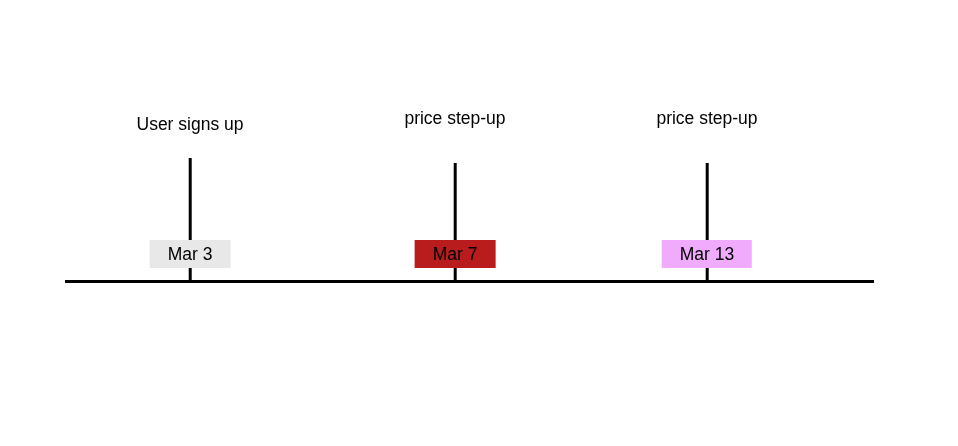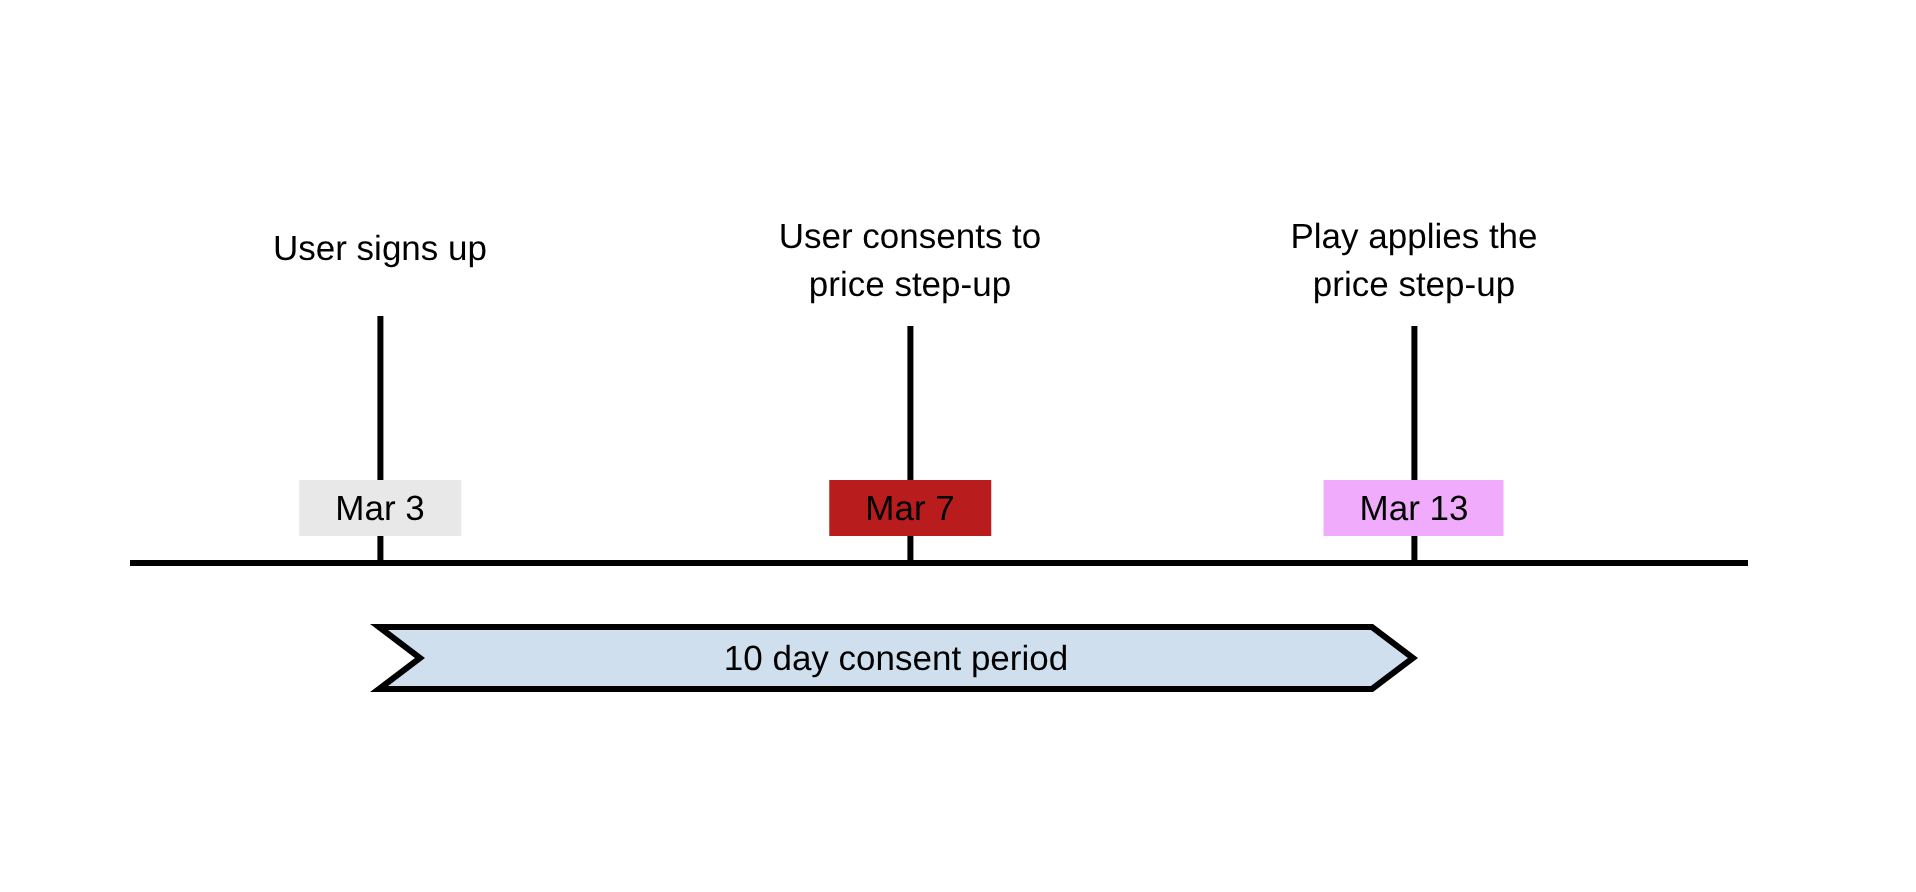--- a/index.html
+++ b/index.html
@@ -92,36 +92,28 @@
     <div class="event-label" style="top: 112px; text-align: right;">
       <div>User signs up</div>
 
     </div>
     <div class="event-tick" style="top: 158px; height: 123px;"></div>
     <div class="event-date" style="top: 240px; background: rgb(232, 232, 232);">Mar 3</div>
   </div>
 
   <div class="event" id="event-1" style="left: 455px;">
     <div class="event-label" style="top: 106px;">
-      <div>User consents to</div>
       <div>price step-up</div>
     </div>
     <div class="event-tick" style="top: 163px; height: 118px;"></div>
     <div class="event-date" style="top: 240px; background: #b91c1c;">Mar 7</div>
   </div>
 
   <div class="event" id="event-2" style="left: 707px;">
     <div class="event-label" style="top: 106px;">
-      <div>Play applies the</div>
       <div>price step-up</div>
     </div>
     <div class="event-tick" style="top: 163px; height: 118px;"></div>
     <div class="event-date" style="top: 240px; background: #f0abfc;">Mar 13</div>
   </div>
 
-  <div class="banner" id="banner" style="left: 188px; top: 312px; width: 520px; height: 34px;">
-    <svg id="banner-svg" width="520" height="34" viewBox="0 0 520 34">
-      <polygon id="banner-shape" points="1.5,1.5 498,1.5 518.5,17 498,32.5 1.5,32.5 22,17" fill="#cfdfee" stroke="#000000" stroke-width="3" stroke-linejoin="miter"></polygon>
-    </svg>
-    <div class="banner-text">10 day consent period</div>
-  </div>
 
 </div>
 
 </body></html>

